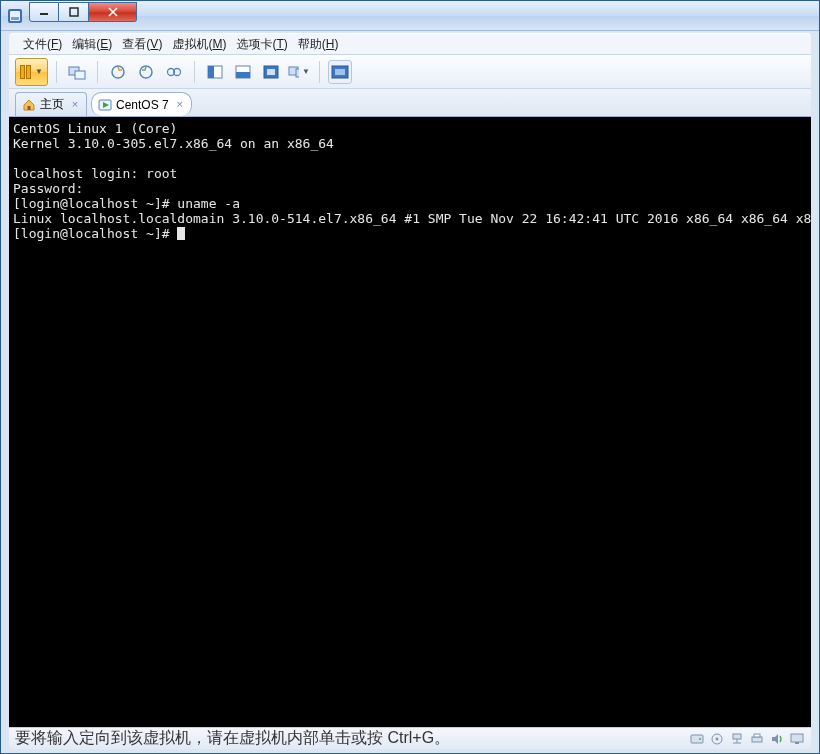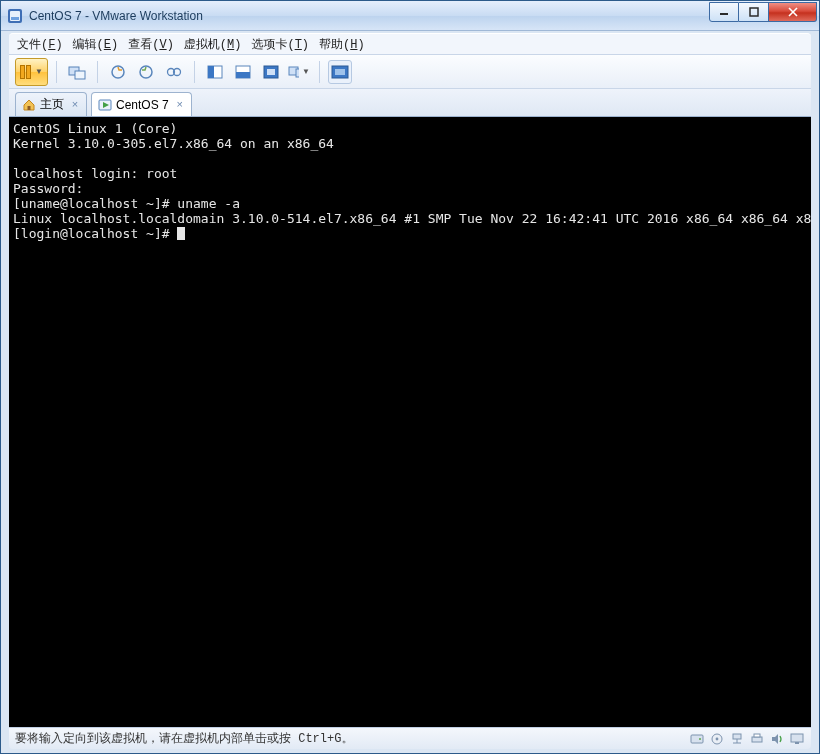--- a/index.html
+++ b/index.html
@@ -38,25 +38,24 @@
     background: linear-gradient(#f08f84, #d94b3b 45%, #c5311f 55%, #e06a5b);
     color: #fff;
   }
   
   .menubar {
     height: 22px;
     background: #f2f6fc;
     border-top: 1px solid #fff;
     border-bottom: 1px solid #c9d6e8;
     display: flex; align-items: center;
-    padding: 0 8px;
+    padding: 0 14px;
     gap: 10px;
     margin: 2px 8px 0 8px;
     border-radius: 4px 4px 0 0;
-    font-family: Liberation Mono, monospace;
   }
   .menubar span { color: #222; }
   .menubar .mnemonic { text-decoration: underline; }
 
   
   .toolbar {
     height: 34px;
     background: linear-gradient(#fbfdff, #e9eff8);
     border-bottom: 1px solid #c9d6e8;
     display: flex; align-items: center;
@@ -101,21 +100,21 @@
     position: relative;
     font-size: 12px;
   }
   .tab.inactive { background: linear-gradient(#eef3fb, #dbe6f3); }
   .tab .tab-icon { width: 14px; height: 14px; }
   .tab .close {
     position: absolute; right: 5px; top: 5px;
     width: 12px; height: 12px;
     color: #6e8bb1; font-size: 11px; line-height: 12px; text-align: center;
   }
-  .tab.active { background: #fff; }
+  .tab.active { background: #fff; border-radius: 10px; }
 
   
   .vm-display {
     flex: 1;
     margin: 0 8px;
     background: #000;
     padding: 4px 4px;
     overflow: hidden;
   }
   .term {
@@ -133,43 +132,41 @@
   }
 
   
   .statusbar {
     height: 22px;
     background: linear-gradient(#f4f7fc, #e2eaf5);
     border-top: 1px solid #c1d0e4;
     display: flex; align-items: center;
     padding: 0 6px;
     margin: 0 8px 4px 8px;
-    font-size: 12px;
+    font-size: 16px;
     color: #333;
     border-radius: 0 0 4px 4px;
-    font-family: Liberation Mono, monospace;
   }
   .statusbar .spacer { flex: 1; }
   .statusbar .dev { width: 16px; height: 14px; margin-left: 4px; display:flex;align-items:center;justify-content:center;}
   svg { display:block; }
 </style>
 </head>
 <body>
 
 <div class="window">
 
   <div class="titlebar">
     <span class="app-icon">
       <svg viewBox="0 0 16 16">
           <rect x="1" y="1" width="14" height="14" rx="2" fill="#3e6eb5"></rect>
           <rect x="3" y="3" width="10" height="10" rx="1" fill="#e7f0fb"></rect>
           <rect x="4" y="9" width="8" height="3" fill="#6fa1df"></rect>
         </svg>
     </span>
-    <span class="title">CentOS 7 - VMware Workstation</span>
     <div class="winbtns">
       <div class="winbtn min">
           <svg width="10" height="10">
             <rect x="1" y="6" width="8" height="2" fill="#2b2b2b"></rect>
           </svg>
         </div>
       <div class="winbtn max">
           <svg width="10" height="10">
             <rect x="1" y="1" width="8" height="8" fill="none" stroke="#2b2b2b" stroke-width="1.5"></rect>
           </svg>
@@ -285,21 +282,21 @@
       <span class="close">×</span>
     </div>
   </div>
 
   <div class="vm-display">
 <div class="term"><span>CentOS Linux 1 (Core)</span>
 <span>Kernel 3.10.0-305.el7.x86_64 on an x86_64</span>
 <span></span>
 <span>localhost login: root</span>
 <span>Password:</span>
-<span>[uname@localhost ~]# uname -a</span>
+<span>[login@localhost ~]# uname -a</span>
 <span>Linux localhost.localdomain 3.10.0-514.el7.x86_64 #1 SMP Tue Nov 22 16:42:41 UTC 2016 x86_64 x86_64 x86_64 GNU/Linux</span>
 <span>[login@localhost ~]# </span><span class="cursor"></span></div>
   </div>
 
   <div class="statusbar">
     <span>要将输入定向到该虚拟机，请在虚拟机内部单击或按 Ctrl+G。</span>
     <span class="spacer"></span>
     <span class="dev">
         <svg width="14" height="12">
           <rect x="1" y="2" width="12" height="8" rx="1" fill="#d7e1ee" stroke="#7d93ae"></rect>

